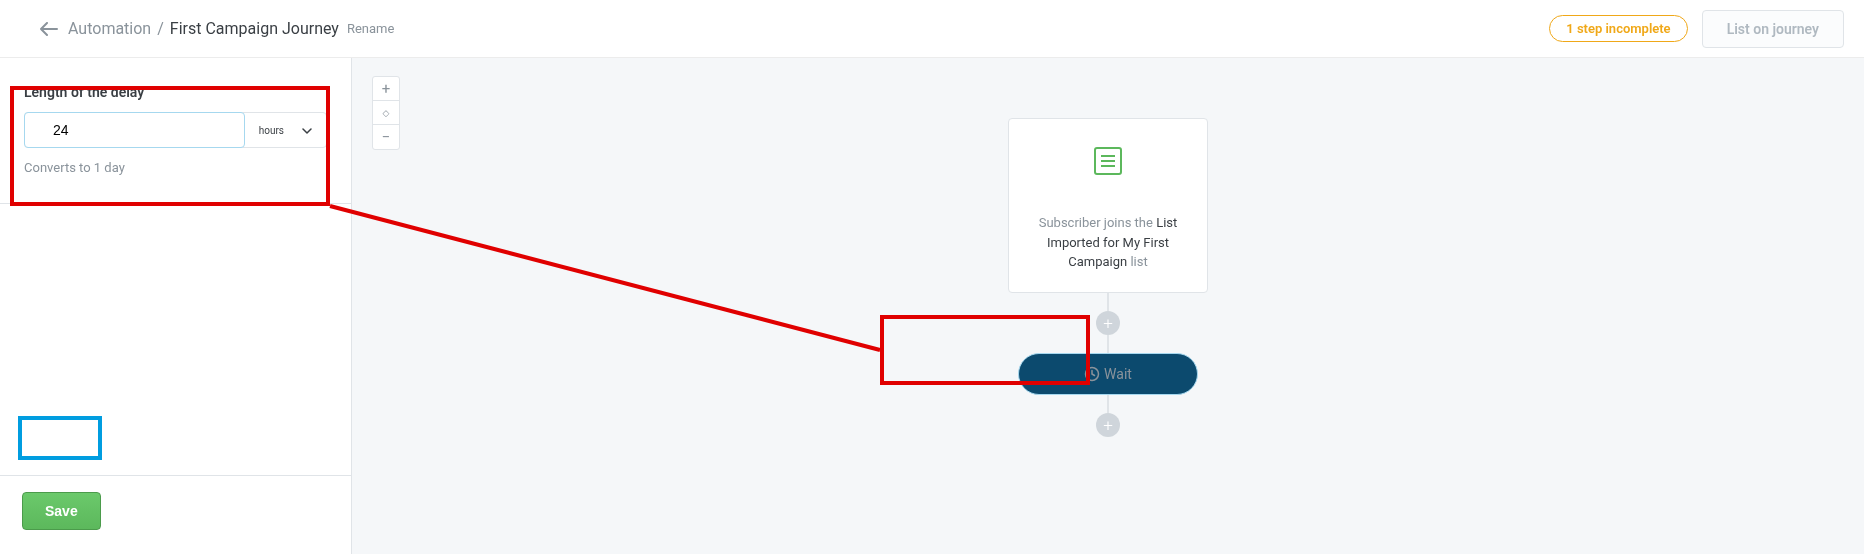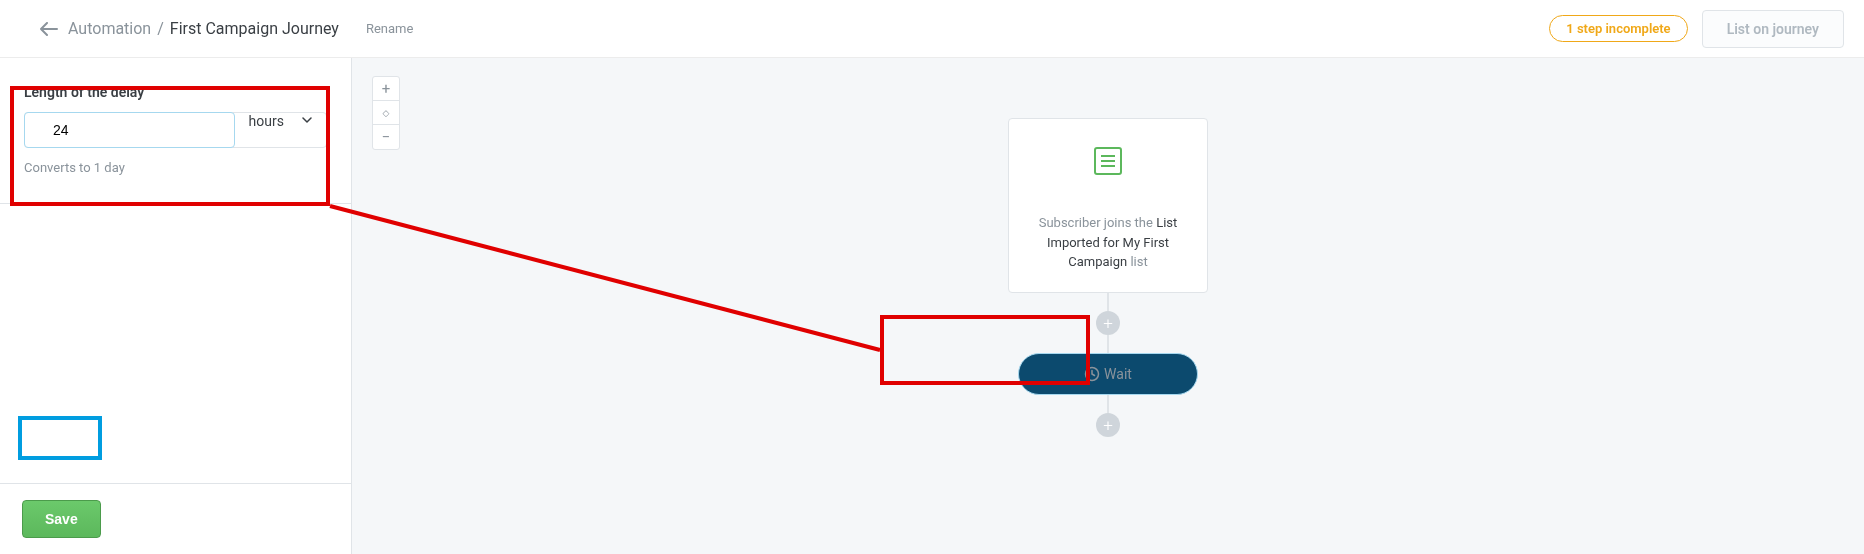--- a/index.html
+++ b/index.html
@@ -51,21 +51,21 @@
     margin: 0 6px;
     font-size: 16px;
   }
   .bc-current {
     color: var(--text-dark);
     font-size: 16px;
   }
   .rename-link {
     color: var(--text-muted);
     font-size: 13px;
-    margin-left: 27px;
+    margin-left: 8px;
   }
   .header-spacer { flex: 1; }
   .pill-warning {
     border: 1px solid var(--orange);
     color: var(--orange);
     border-radius: 20px;
     padding: 5px 16px;
     font-size: 13px;
     font-weight: 600;
     margin-right: 14px;
@@ -115,38 +115,38 @@
     border: 1px solid var(--blue-light);
     border-radius: 4px;
     padding: 9px 28px;
     font-size: 14px;
     margin: -1px 0 -1px -1px;
     outline: none;
     min-width: 0;
   }
   .unit-select {
     display: flex;
-    align-items: flex-start;
+    align-items: center;
     gap: 18px;
     padding: 0 14px;
-    font-size: 14px;
+    font-size: 10px;
     color: var(--text-dark);
   }
   .chevron-down {
     font-size: 11px;
     color: var(--text-dark);
   }
   .help-text {
     margin-top: 12px;
     font-size: 13px;
     color: var(--text-muted);
   }
   .sidebar-spacer { flex: 1; }
   .sidebar-footer {
-    padding: 16px 22px 16px 22px;
+    padding: 16px 22px 24px 22px;
     border-top: 1px solid var(--border-gray);
     margin-top: 24px;
   }
   .btn-save {
     background: linear-gradient(#6bc96b, var(--green));
     border: 1px solid var(--green-dark);
     color: #fff;
     font-weight: 600;
     border-radius: 4px;
     padding: 10px 22px;

